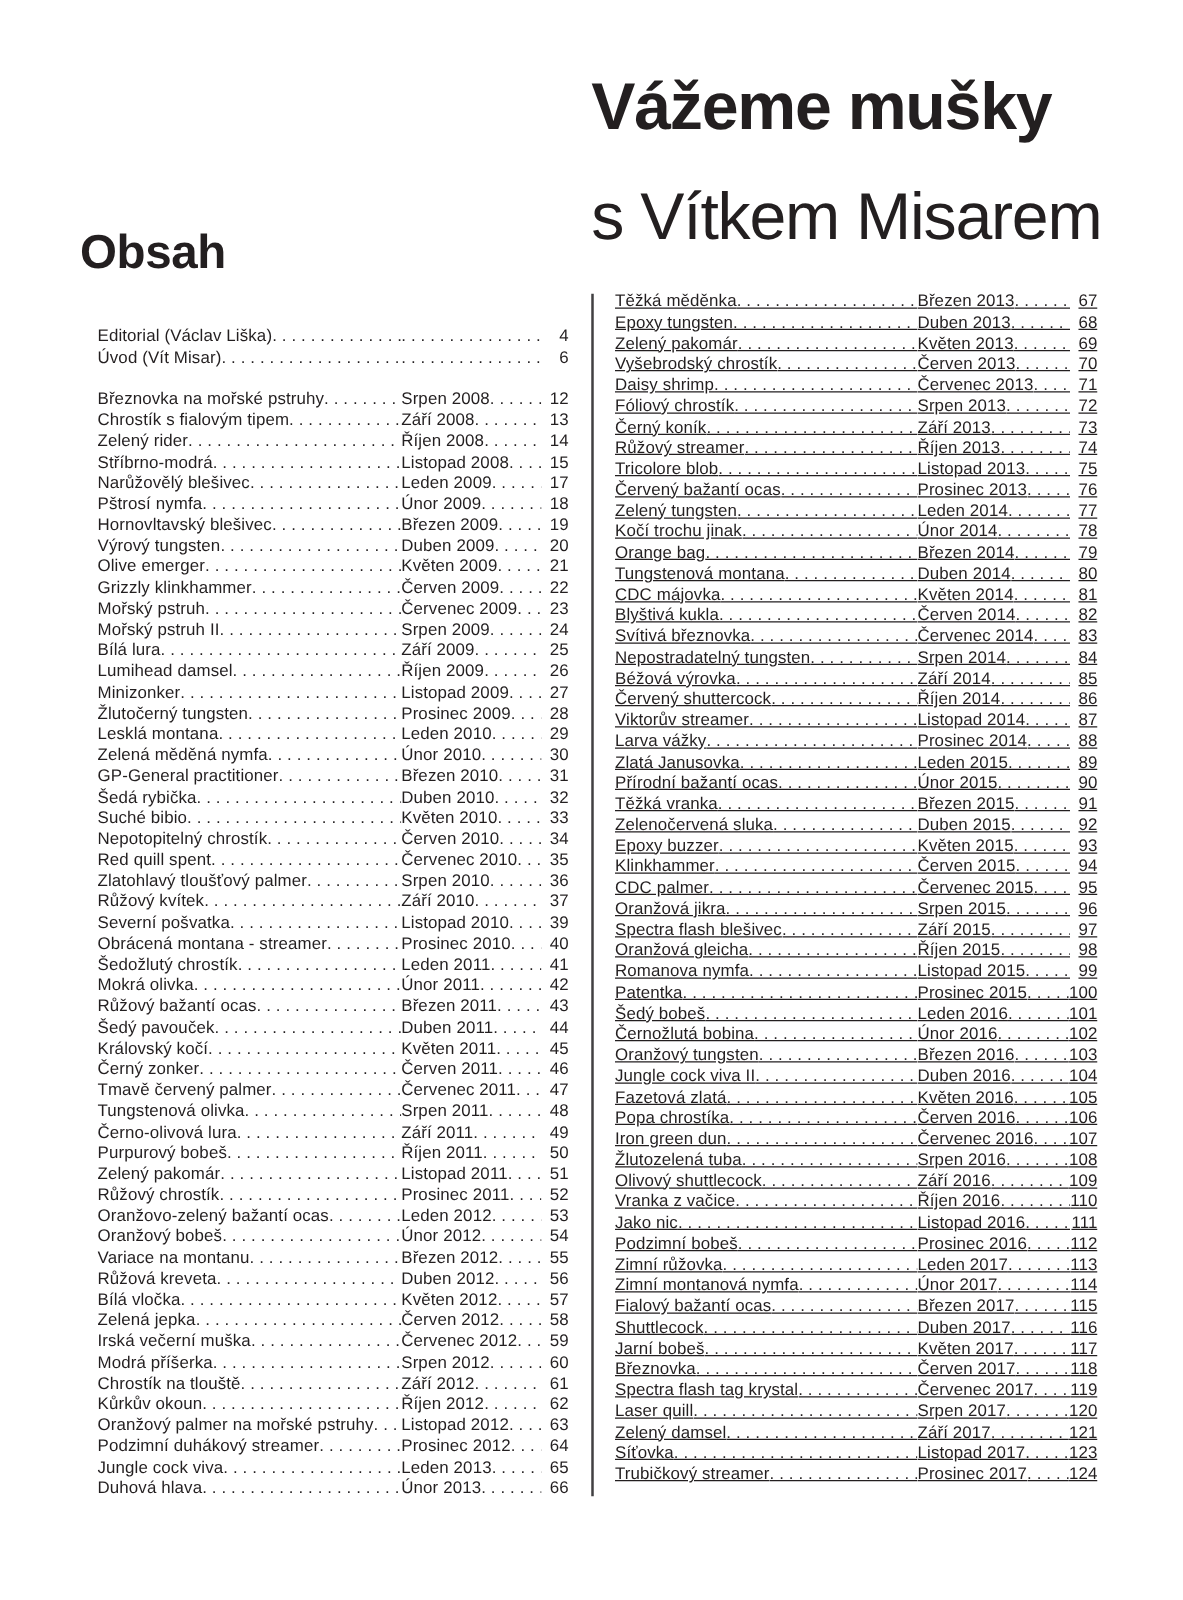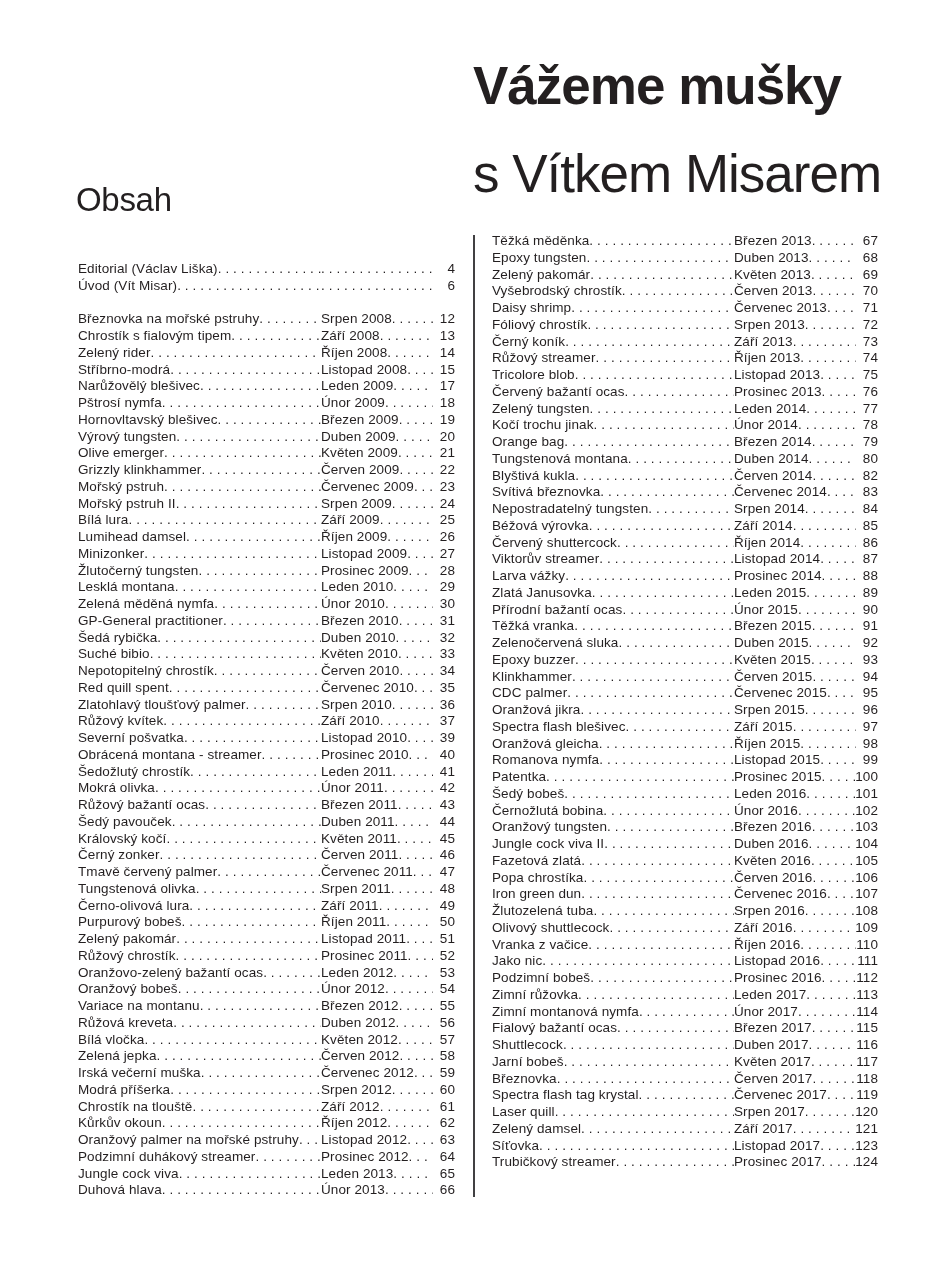--- a/index.html
+++ b/index.html
@@ -10,31 +10,31 @@
     font-family:"Liberation Sans", sans-serif;
     color:#231f20;
   }
   .book-title {
     position:absolute; left:473px; top:60px;
     line-height:52px; letter-spacing:-1px; white-space:nowrap;
   }
   .book-title .t1 { font-size:53px; font-weight:700; }
   .book-title .t2 { font-size:53px; font-weight:400;margin-top:36px; }
   .toc-heading {
-    position:absolute; left:76px; top:181px;
-    font-size:33px; font-weight:400; letter-spacing:-0.3px;
+    position:absolute; left:64px; top:181px;
+    font-size:38px; font-weight:700; letter-spacing:-0.3px;
   }
   .toc {
     position:absolute; left:78px; top:233px; width:800px;
     display:flex; align-items:stretch;
     font-size:13.5px; line-height:16.75px; letter-spacing:0.1px;
   }
   .col { display:flex; flex-direction:column; }
   .col.left  { width:377px;margin-top:28px; }
-  .col.right { width:386px; }
+  .col.right { width:386px;text-decoration:underline; }
   .vdiv { width:2px; background:#414042; margin:2px 17px 2px 18px; }
   .row { display:flex; white-space:nowrap; height:16.75px; }
   .row.spacer { height:16.75px; }
   .tp { display:flex; flex:0 0 243px; width:243px; overflow:hidden; }
   .col.right .tp { flex-basis:242px; width:242px; }
   .mp { display:flex; flex:1; overflow:hidden; }
   .tt, .mm { white-space:pre; }
   .leader { flex:1; overflow:hidden; white-space:nowrap; }
   .leader::before {
     content:" . . . . . . . . . . . . . . . . . . . . . . . . . . . . . . . . . . . . . . . . . . . . . . . . . . . . . . . . . . . . . . . . . . . . . . . .";
@@ -880,20 +880,31 @@
             <span class="tt">Tungstenová montana</span>
             <span class="leader"></span>
           </span>
     <span class="mp">
             <span class="mm">Duben 2014</span>
             <span class="leader"></span>
             <span class="pg">80</span>
           </span>
   </div>
 
+  <div class="row">
+    <span class="tp">
+            <span class="tt">CDC májovka</span>
+            <span class="leader"></span>
+          </span>
+    <span class="mp">
+            <span class="mm">Květen 2014</span>
+            <span class="leader"></span>
+            <span class="pg">81</span>
+          </span>
+  </div>
 
   <div class="row">
     <span class="tp">
             <span class="tt">Blyštivá kukla</span>
             <span class="leader"></span>
           </span>
     <span class="mp">
             <span class="mm">Červen 2014</span>
             <span class="leader"></span>
             <span class="pg">82</span>

